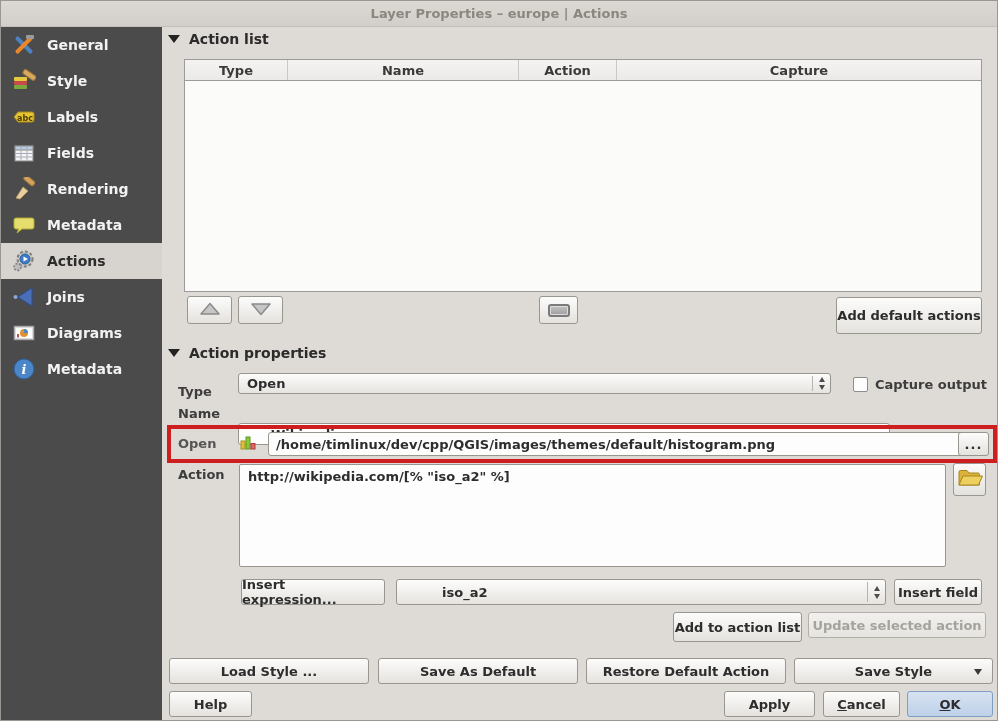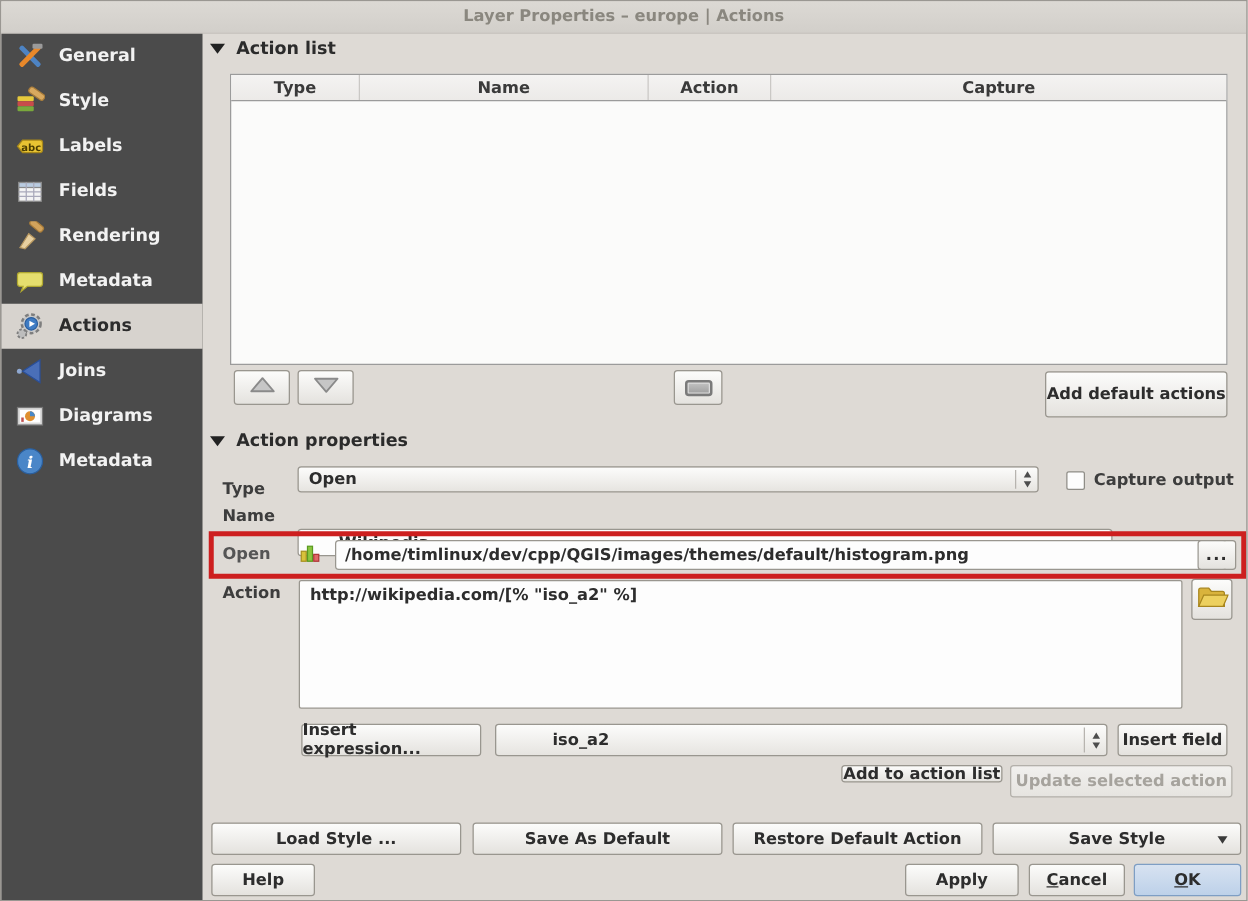--- a/index.html
+++ b/index.html
@@ -80,21 +80,21 @@
   .red-annotation { position:absolute; left:166px; top:424px; width:830px; height:38px;
     border:4px solid #cd1f1f; pointer-events:none; z-index:10; }
   
   #ta-action { position:absolute; left:238px; top:463px; width:707px; height:103px;
     background:#fdfdfd; border:1px solid #99968f; border-radius:2px; resize:none;
     font-family:inherit; font-size:13px; font-weight:bold; color:#2d2d2d; padding:4px 8px; outline:none; }
   #btn-folder { left:952px; top:462px; width:33px; height:33px; }
   
   #btn-insert-expr  { left:240px; top:578px; width:144px; height:26px; }
   #btn-insert-field { left:893px; top:578px; width:88px; height:26px; }
-  #btn-add-to-list  { left:672px; top:611px; width:129px; height:14px; }
+  #btn-add-to-list  { left:672px; top:611px; width:129px; height:30px; }
   #btn-update-sel   { left:807px; top:611px; width:178px; height:26px; }
   
   #btn-load-style    { left:168px; top:657px; width:200px; height:26px; }
   #btn-save-default  { left:377px; top:657px; width:200px; height:26px; }
   #btn-restore-style { left:585px; top:657px; width:200px; height:26px; }
   #btn-save-style    { left:793px; top:657px; width:199px; height:26px; }
   .dd-arrow { position:absolute; right:10px; top:10px; width:0; height:0;
     border-left:4.5px solid transparent; border-right:4.5px solid transparent; border-top:6px solid #3a3a3a; }
   
   #btn-help   { left:168px; top:690px; width:83px; height:26px; }

